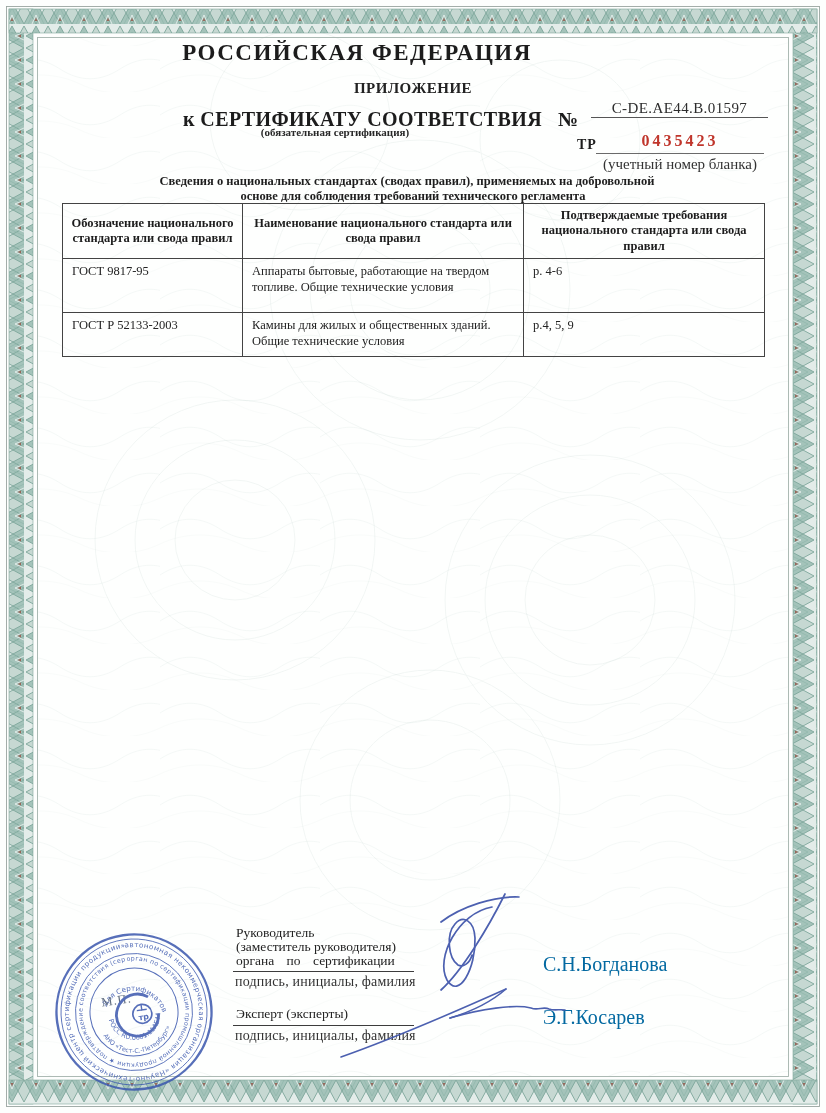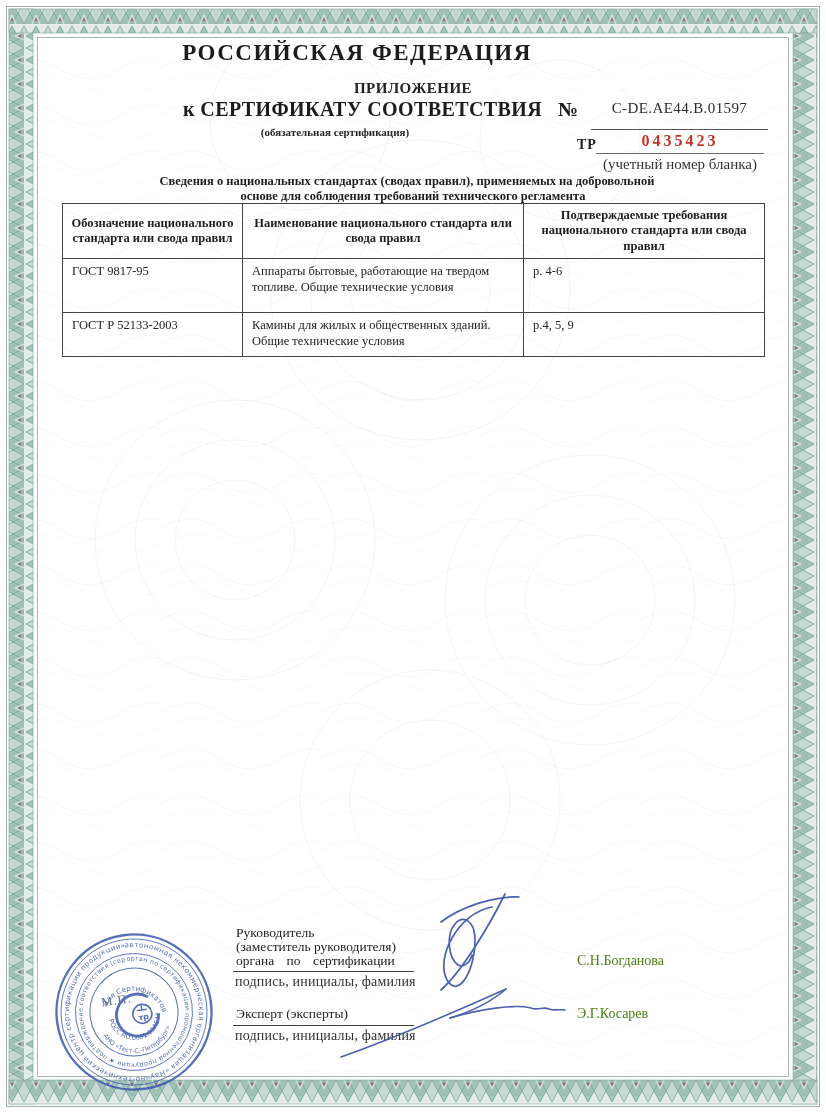--- a/index.html
+++ b/index.html
@@ -8,24 +8,24 @@
     background:#fdfefd;
     font-family:"Liberation Serif","DejaVu Serif",serif;
     color:#1f1f1f;
   }
   .abs{position:absolute;}
   svg{display:block;}
   
   .country{top:40px;left:0;width:674px;text-align:center;padding-left:40px;box-sizing:border-box;
            font-weight:bold;font-size:23px;letter-spacing:1.5px;color:#1c1c1c;}
   .appendix{top:80px;left:0;width:826px;text-align:center;font-weight:bold;font-size:15px;letter-spacing:.5px;color:#222;}
-  .certline{top:98px;left:183px;font-weight:bold;font-size:20px;letter-spacing:.4px;white-space:nowrap;color:#1c1c1c;}
+  .certline{top:108px;left:183px;font-weight:bold;font-size:20px;letter-spacing:.4px;white-space:nowrap;color:#1c1c1c;}
   .certline .nosign{margin-left:16px;}
   .certnum{top:100px;left:591px;width:177px;text-align:center;font-size:15px;letter-spacing:.4px;color:#2d2d2d;
-           border-bottom:1.5px solid #555;padding-bottom:12px;}
+           border-bottom:1.5px solid #555;padding-bottom:0;}
   .mandatory{top:126px;left:150px;width:370px;text-align:center;font-weight:bold;font-size:11px;color:#272727;}
   .trlabel{top:137px;left:577px;font-weight:bold;font-size:14px;letter-spacing:1px;color:#1d1d1d;}
   .blanknum{top:132px;left:596px;width:168px;text-align:center;font-weight:bold;font-size:16px;letter-spacing:3px;
             border-bottom:1.2px solid #6a6a6a;padding-bottom:3px;}
   .blankcap{top:156px;left:596px;width:168px;text-align:center;font-size:15px;color:#333;}
   .intro1{top:174px;left:0;width:814px;text-align:center;font-weight:bold;font-size:12.5px;color:#1e1e1e;}
   .intro2{top:189px;left:0;width:826px;text-align:center;font-weight:bold;font-size:12.5px;color:#1e1e1e;}
   
   .stdtable{top:203px;left:62px;width:702px;border-collapse:collapse;table-layout:fixed;}
   .stdtable th,.stdtable td{border:1.2px solid #434343;font-size:12.5px;line-height:15.5px;}
@@ -34,21 +34,21 @@
   .r1 td{height:44px;}
   .r2 td{height:34px;}
   
   .roleline{left:236px;font-size:13.5px;color:#232323;white-space:nowrap;}
   .l1{top:925px;}.l2{top:939px;}.l3{top:953px;word-spacing:9px;}
   .sigrule{left:233px;width:181px;border-top:1.1px solid #3c3c3c;}
   .ru1{top:971px;}.ru2{top:1025px;}
   .sigcap{left:235px;font-size:14px;color:#333;letter-spacing:.2px;}
   .c1{top:974px;}.c2{top:1028px;}
   .expert{top:1006px;left:236px;font-size:13.5px;color:#232323;}
-  .sname{left:543px;font-size:14px;color:#4d7c0f;margin-left:34px;}
+  .sname{left:543px;font-size:20px;color:#0369a1;}
   .n1{top:953px;}.n2{top:1006px;}
 </style>
 </head>
 <body>
 
 <div class="page">
 
   <svg class="abs" style="left:0;top:0;" width="826" height="1113" viewBox="0 0 826 1113">
     <defs>
       <pattern id="pchv" width="24" height="24" patternUnits="userSpaceOnUse">

